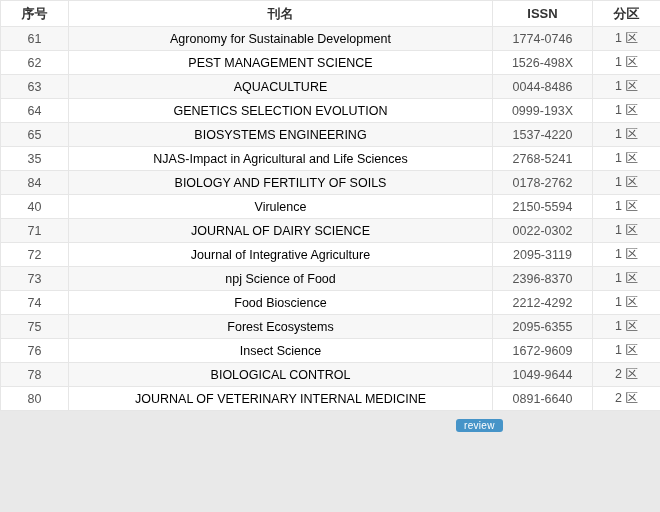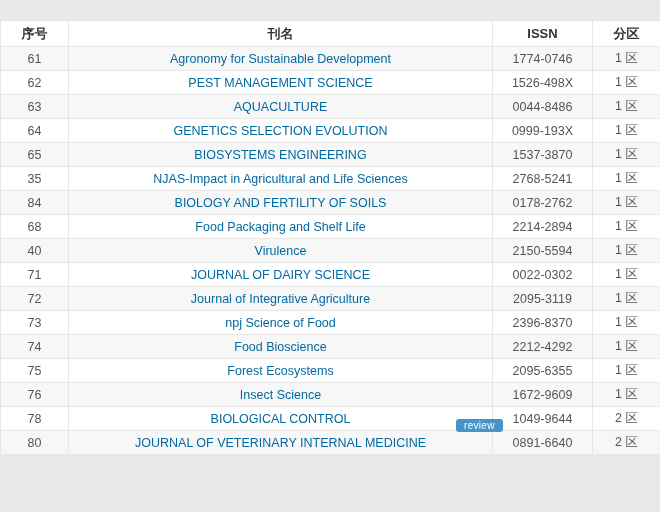--- a/index.html
+++ b/index.html
@@ -5,21 +5,21 @@
   * { margin: 0; padding: 0; box-sizing: border-box; }
   html, body {
     width: 660px; height: 512px;
     background: #e9e9e9;
     font-family: "Liberation Sans", "DejaVu Sans", sans-serif;
     overflow: hidden;
   }
   .page {
     position: relative;
     width: 580px;
-    padding-top: 20px;
+    padding-top: 0;
   }
   table.journal-table {
     width: 660px;
     border-collapse: collapse;
     table-layout: fixed;
     background: #ffffff;
     border: 1px solid #d9d9d9;
   }
   th, td {
     border: 1px solid #e6e6e6;
@@ -36,21 +36,21 @@
     background: #ffffff;
   }
   tbody td {
     height: 24px;
     font-size: 12.5px;
     color: #555555;
   }
   tbody tr:nth-child(odd) { background: #f7f7f7; }
   tbody tr:nth-child(even) { background: #ffffff; }
   a.journal-link {
-    color: #0369a1;
+    color: #000000;
     text-decoration: none;
     font-size: 12.5px;
     cursor: pointer;
   }
   .review-badge {
     position: absolute;
     left: 456px;
     top: 419px;
     background: #4694c8;
     color: #ffffff;
@@ -105,39 +105,33 @@
         </tr>
         <tr>
           <td>64</td>
           <td><a class="journal-link">GENETICS SELECTION EVOLUTION</a></td>
           <td>0999-193X</td>
           <td>1 区</td>
         </tr>
         <tr>
           <td>65</td>
           <td><a class="journal-link">BIOSYSTEMS ENGINEERING</a></td>
-          <td>1537-3870</td>
+          <td>1537-4220</td>
           <td>1 区</td>
         </tr>
         <tr>
           <td>35</td>
           <td><a class="journal-link">NJAS-Impact in Agricultural and Life Sciences</a></td>
           <td>2768-5241</td>
           <td>1 区</td>
         </tr>
         <tr>
           <td>84</td>
           <td><a class="journal-link">BIOLOGY AND FERTILITY OF SOILS</a></td>
           <td>0178-2762</td>
-          <td>1 区</td>
-        </tr>
-        <tr>
-          <td>68</td>
-          <td><a class="journal-link">Food Packaging and Shelf Life</a></td>
-          <td>2214-2894</td>
           <td>1 区</td>
         </tr>
         <tr>
           <td>40</td>
           <td><a class="journal-link">Virulence</a></td>
           <td>2150-5594</td>
           <td>1 区</td>
         </tr>
         <tr>
           <td>71</td>

